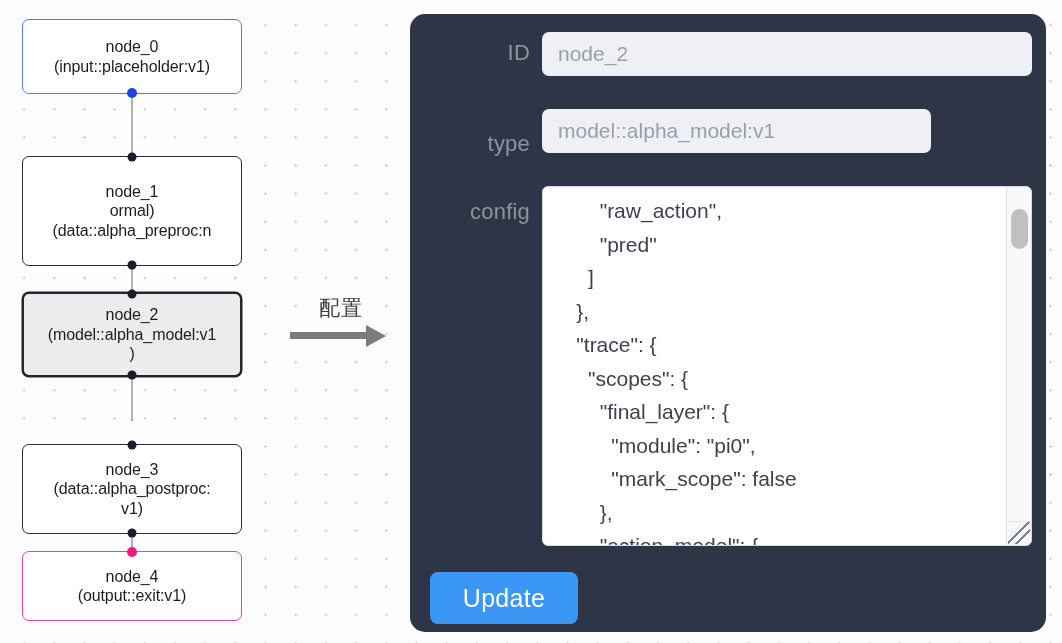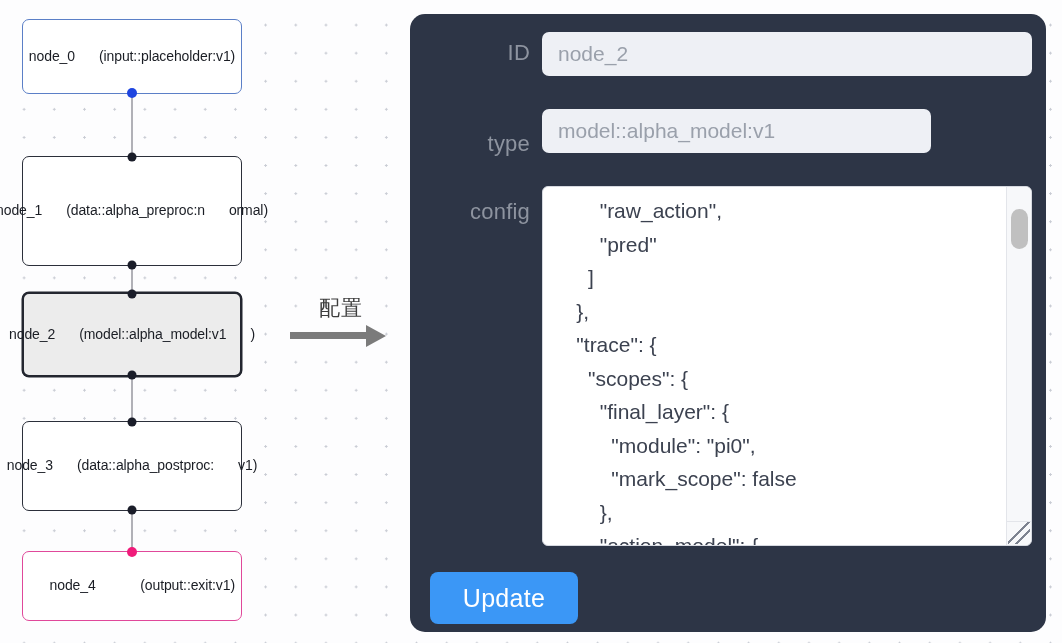--- a/index.html
+++ b/index.html
@@ -28,30 +28,29 @@
   }
 
   
   .node {
     position: absolute;
     box-sizing: border-box;
     border: 1.4px solid #2b2f3a;
     border-radius: 7px;
     background: #ffffff;
     display: flex;
-    flex-direction: row;
+    flex-direction: column;
     align-items: center;
     justify-content: center;
     text-align: center;
     color: #1a1d24;
-    font-size: 14px;
+    font-size: 16px;
     line-height: 19.5px;
     letter-spacing: -0.1px;
     padding: 0 6px;
-    gap: 24px;
   }
   .node .ln { display: block; width: 100%; }
   .node.is-input  { border-color: #5b7fc7; border-width: 1.4px; }
   .node.is-output { border-color: #e0489a; border-width: 1.6px; }
   .node.is-selected {
     background: #ececec;
     border-color: #23262f;
     border-width: 2.2px;
     box-shadow: 0 0 0 0.5px #23262f;
   }
@@ -241,35 +240,35 @@
     <div class="edge" style="top:511px; height:40px;"></div>
 
     <div class="node is-input" style="left:22px; top:19px; width:220px; height:75px;">
       <span class="ln">node_0</span>
       <span class="ln">(input::placeholder:v1)</span>
       <span class="handle bottom blue"></span>
     </div>
 
     <div class="node" style="left:22px; top:156px; width:220px; height:110px;">
       <span class="ln">node_1</span>
+      <span class="ln">ormal)</span>
       <span class="ln">(data::alpha_preproc:n</span>
-      <span class="ln">ormal)</span>
       <span class="handle top"></span>
       <span class="handle bottom"></span>
     </div>
 
     <div class="node is-selected" style="left:22px; top:292px; width:220px; height:85px;">
       <span class="ln">node_2</span>
       <span class="ln">(model::alpha_model:v1</span>
       <span class="ln">)</span>
       <span class="handle top"></span>
       <span class="handle bottom"></span>
     </div>
 
-    <div class="node" style="left:22px; top:421px; width:220px; height:90px;">
+    <div class="node" style="left:22px; top:444px; width:220px; height:90px;">
       <span class="ln">node_3</span>
       <span class="ln">(data::alpha_postproc:</span>
       <span class="ln">v1)</span>
       <span class="handle top"></span>
       <span class="handle bottom"></span>
     </div>
 
     <div class="node is-output" style="left:22px; top:551px; width:220px; height:70px;">
       <span class="ln">node_4</span>
       <span class="ln">(output::exit:v1)</span>

